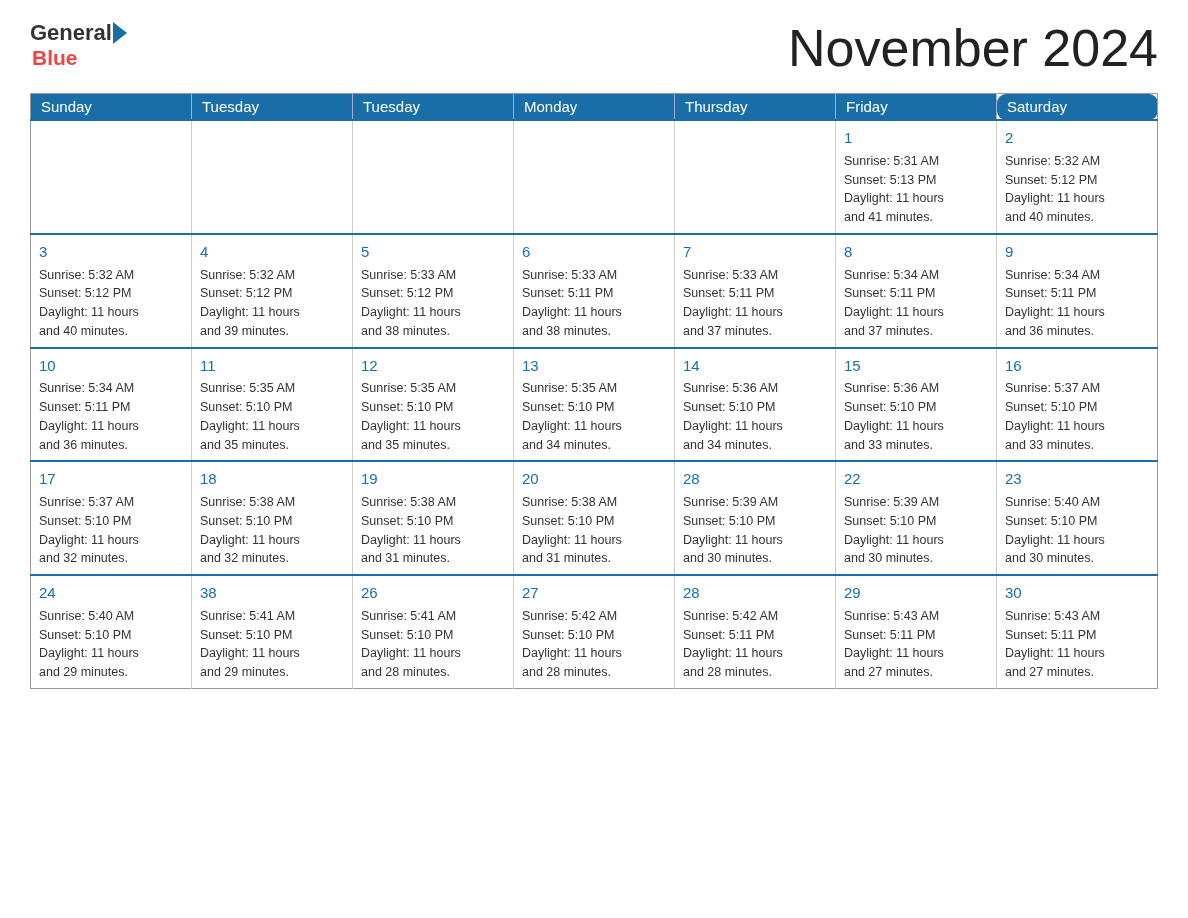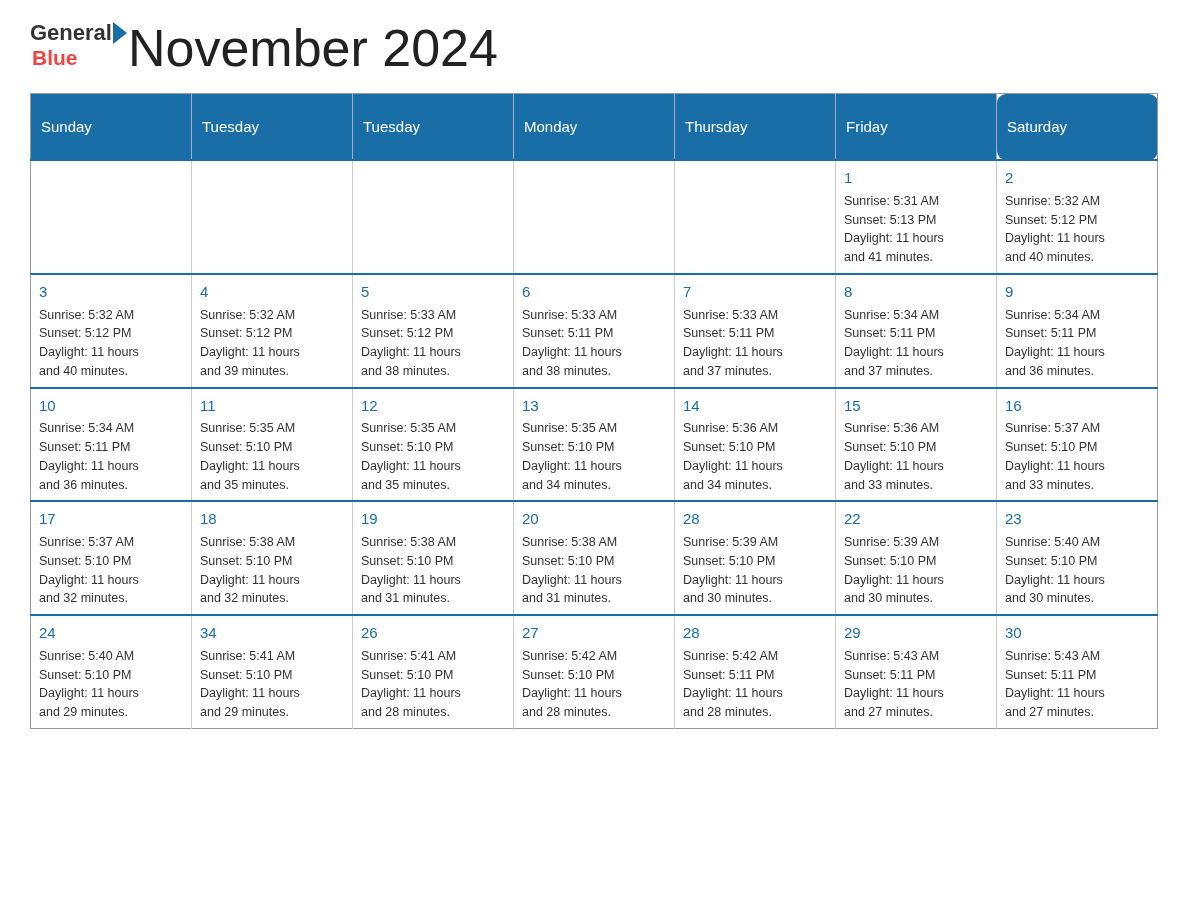--- a/index.html
+++ b/index.html
@@ -5,21 +5,21 @@
     * { box-sizing: border-box; margin: 0; padding: 0; }
     body {
       font-family: Arial, sans-serif;
       background: #fff;
       padding: 20px 30px;
       width: 1188px;
       min-height: 918px;
     }
     .header {
       display: flex;
-      justify-content: flex-start;
+      justify-content: space-between;
       align-items: flex-start;
       margin-bottom: 16px;
     }
     .logo {
       display: flex;
       flex-direction: column;
       align-items: flex-start;
     }
     .logo-general { color: #333; }
     .logo-blue {
@@ -42,21 +42,21 @@
       margin-top: 4px;
     }
     .calendar {
       width: 100%;
       border-collapse: collapse;
       border: 1px solid #999;
     }
     .calendar thead tr th {
       background-color: #1a6ea8;
       color: #fff;
-      padding: 24px 10px;
+      padding: 4px 10px;
       text-align: left;
       font-size: 15px;
       font-weight: normal;
       border-right: 1px solid #aac;
     }
     .calendar thead tr th:last-child { border-right: none; border-radius: 9px; }
     .calendar tbody tr td {
       vertical-align: top;
       padding: 6px 8px;
       border-top: 2px solid #1a6ea8;
@@ -302,21 +302,21 @@
       </tr>
       <tr>
         <td>
           <span class="day-number">24</span>
           <div class="day-info" style="white-space: pre-line;">Sunrise: 5:40 AM
 Sunset: 5:10 PM
 Daylight: 11 hours
 and 29 minutes.</div>
         </td>
         <td>
-          <span class="day-number">34</span>
+          <span class="day-number">38</span>
           <div class="day-info" style="white-space: pre-line;">Sunrise: 5:41 AM
 Sunset: 5:10 PM
 Daylight: 11 hours
 and 29 minutes.</div>
         </td>
         <td>
           <span class="day-number">26</span>
           <div class="day-info" style="white-space: pre-line;">Sunrise: 5:41 AM
 Sunset: 5:10 PM
 Daylight: 11 hours

